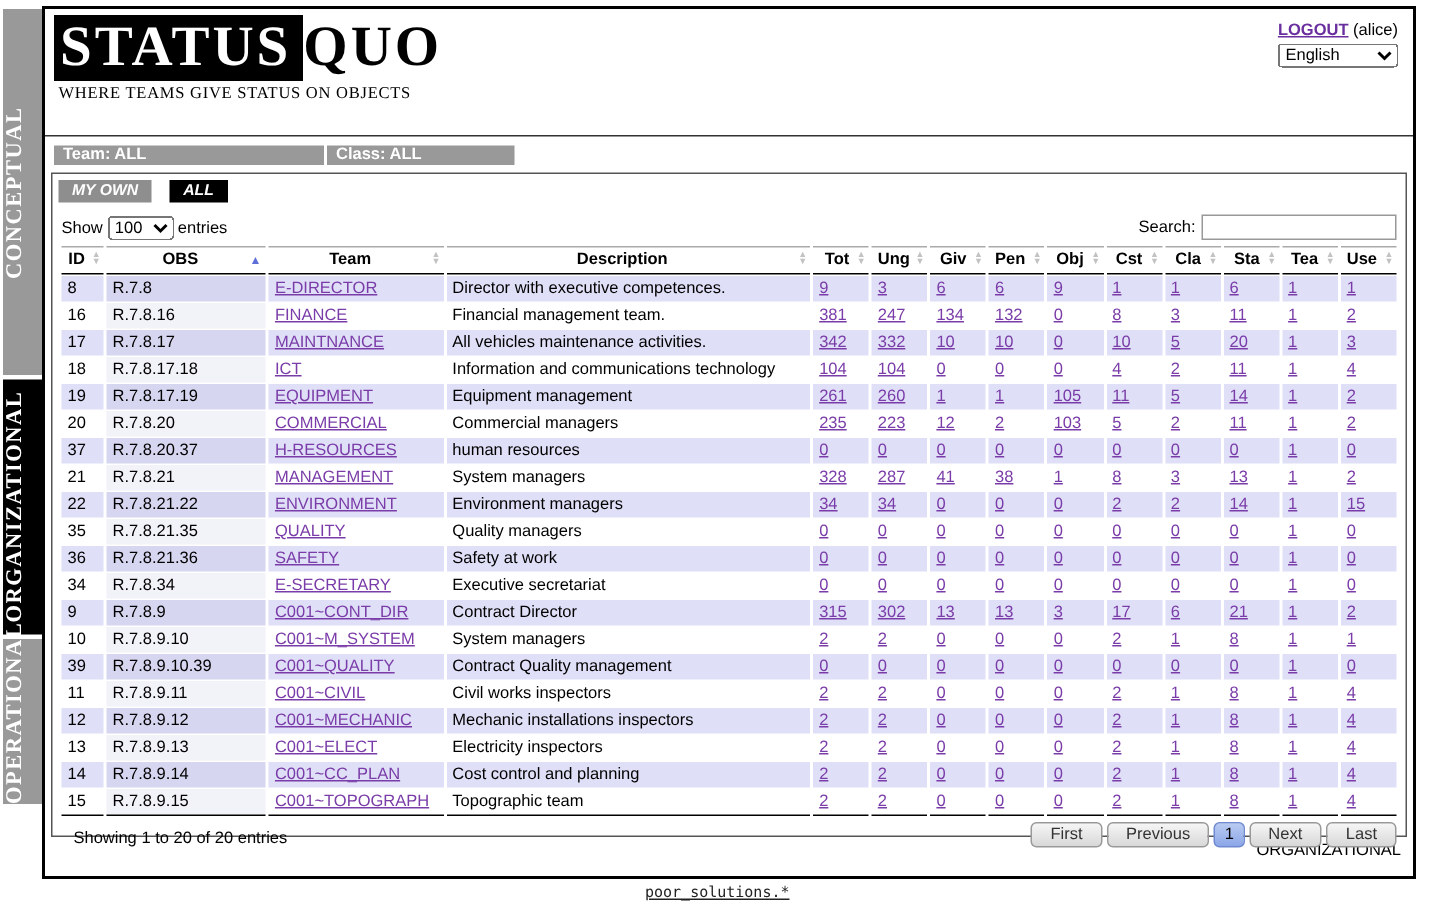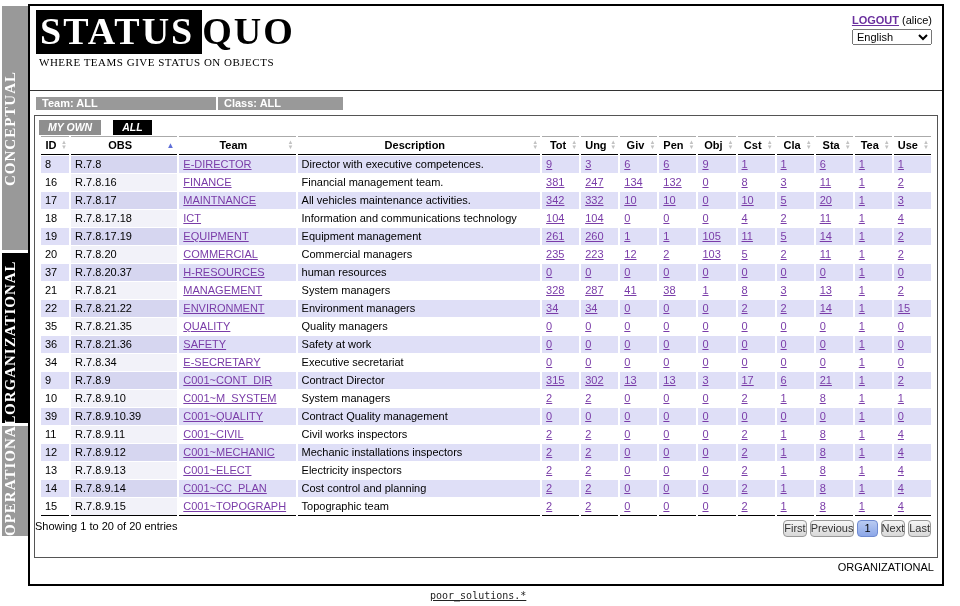--- a/index.html
+++ b/index.html
@@ -57,24 +57,24 @@
   .sorts { position:absolute; right:2px; top:3px; display:flex; flex-direction:column; font-size:6px; line-height:4.5px; color:#c2c2c2; }
   .sort-asc { position:absolute; right:3px; top:4px; font-size:8px; color:#5f6fd8; }
   .grid td { height:15px; line-height:15px; padding:1px 4px; white-space:nowrap; overflow:hidden; color:#000; }
   tr.odd td { background:#dfdff7; }
   tr.odd td.sorted { background:#d6d6f0; }
   tr.even td { background:#fff; }
   tr.even td.sorted { background:#f2f2f9; }
   tr.last td { border-bottom:1px solid #000; }
   .grid a { color:#7a3ca8; text-decoration:underline; cursor:pointer; }
 
-  .table-footer { display:flex; justify-content:space-between; align-items:flex-start; margin:3px 6px 0 0; font-size:11px;gap:44px; }
+  .table-footer { display:flex; justify-content:space-between; align-items:flex-end; margin:3px 6px 0 14px; font-size:11px;gap:44px; }
   .pagination { display:flex; gap:3px; }
   .page-btn { background:linear-gradient(#f6f6f6,#d8d8d8); border:1px solid #999; border-radius:4px;
-              padding:1px 0 2px; font-size:11px; color:#333; cursor:pointer; font-family:"Liberation Sans", sans-serif; }
+              padding:1px 12px 2px; font-size:11px; color:#333; cursor:pointer; font-family:"Liberation Sans", sans-serif; }
   .page-btn.active { background:linear-gradient(#b9cbf2,#8ca7e8); border-color:#6f8ad0; color:#000; padding:1px 6px 2px; }
 
   .context-label { text-align:right; margin:3px 8px 0 0; font-size:11px; color:#000; }
 
   .page-footer { position:absolute; left:430px; top:590px; font-family:"DejaVu Sans Mono", monospace; font-size:10px; color:#222; text-decoration:underline; }
 </style>
 </head>
 <body>
 
 <div class="page">
@@ -109,20 +109,28 @@
     </div>
 
 
     <div class="content-box">
 
       <div class="sub-tabs" id="sub-tabs">
           <div class="sub-tab">MY OWN</div>
           <div class="sub-tab active">ALL</div>
         </div>
 
+      <div class="controls">
+        <div class="show-ctl">
+          <span>Show</span><select id="size-select"><option>100</option></select><span>entries</span>
+        </div>
+        <div class="search-ctl">
+          <span>Search:</span><input id="search-input" value="" style="">
+        </div>
+      </div>
 
       <table class="grid">
         <colgroup>
           <col style="width:28px">
             <col style="width:106px">
             <col style="width:116px">
             <col style="width:242px">
           <col style="width:37px">
             <col style="width:37px">
             <col style="width:37px">

